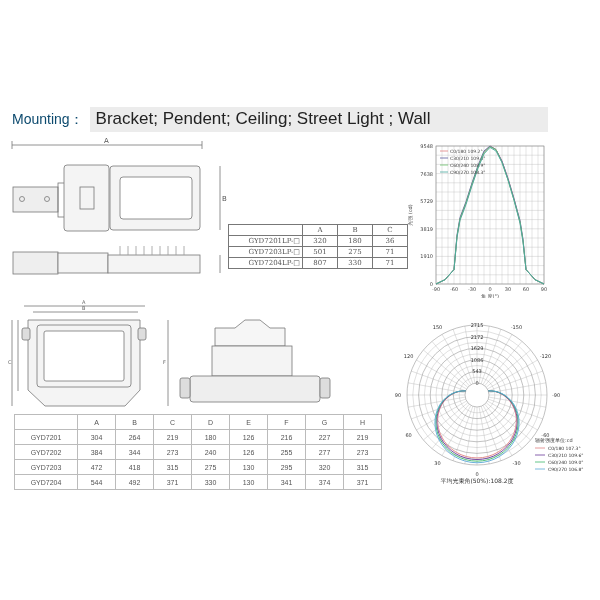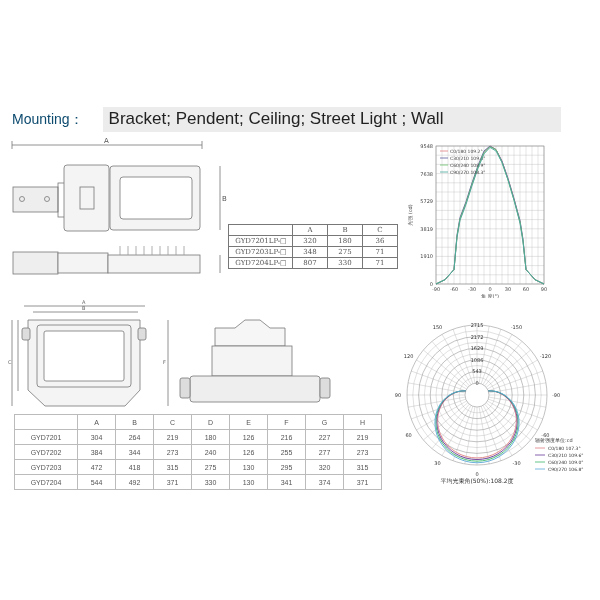--- a/index.html
+++ b/index.html
@@ -1,23 +1,23 @@
 <!DOCTYPE html>
 <html><head>
 <meta charset="utf-8">
 <style>
   html,body{margin:0;padding:0;background:#fff;}
   body{width:600px;height:600px;position:relative;overflow:hidden;font-family:"DejaVu Sans",sans-serif;color:#222;}
   .title-row{position:absolute;left:12px;top:107px;display:flex;align-items:center;}
   .title-label{font-family:"Liberation Sans",sans-serif;font-size:14px;color:#0c4a6e;}
-  .title-value{background:#ececec;font-family:"Liberation Sans",sans-serif;font-size:17px;padding:2px 118px 3px 6px;margin-left:19px;color:#222;}
+  .title-value{background:#ececec;font-family:"Liberation Sans",sans-serif;font-size:17px;padding:2px 118px 3px 6px;margin-left:6px;color:#222;}
   table{border-collapse:collapse;}
   .tbl1{position:absolute;left:228px;top:224px;font-family:"DejaVu Serif",serif;font-size:7px;color:#555;}
   .tbl1 td{border:1px solid #777;height:10px;text-align:center;padding:0 2px;}
-  .tbl1 td.m{width:58px;text-align:center;padding-left:3px;}
+  .tbl1 td.m{width:58px;text-align:right;padding-left:13px;}
   .tbl1 td.v{width:30px;}
   .tbl2{position:absolute;left:14px;top:414px;font-family:"Liberation Sans",sans-serif;font-size:7px;color:#555;}
   .tbl2 td{border:1px solid #bbb;height:12px;text-align:center;}
   .tbl2 td.m{width:60px;}
   .tbl2 td.v{width:35px;}
   svg text{font-family:"DejaVu Sans",sans-serif;}
   .abs{position:absolute;}
 </style>
 </head>
 <body>
@@ -72,21 +72,21 @@
     <td class="v">C</td>
   </tr>
   <tr>
     <td class="m">GYD7201LP-□</td>
     <td>320</td>
     <td>180</td>
     <td>36</td>
   </tr>
   <tr>
     <td class="m">GYD7203LP-□</td>
-    <td>348</td>
+    <td>501</td>
     <td>275</td>
     <td>71</td>
   </tr>
   <tr>
     <td class="m">GYD7204LP-□</td>
     <td>807</td>
     <td>330</td>
     <td>71</td>
   </tr>
 </tbody>

